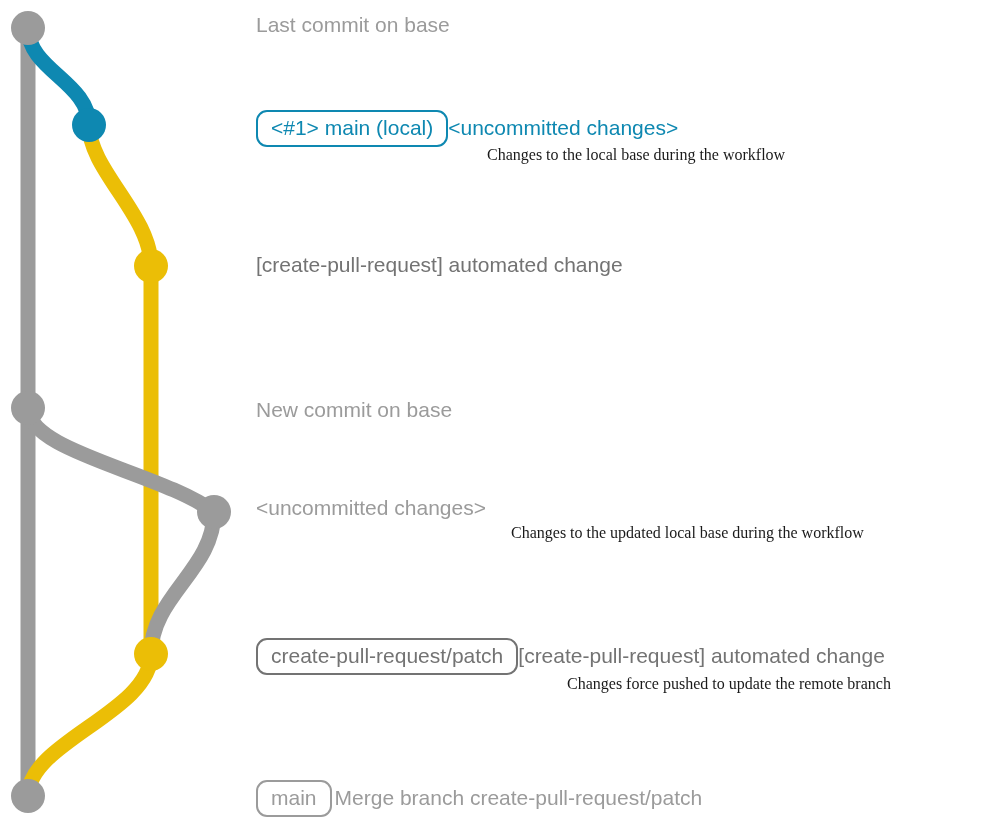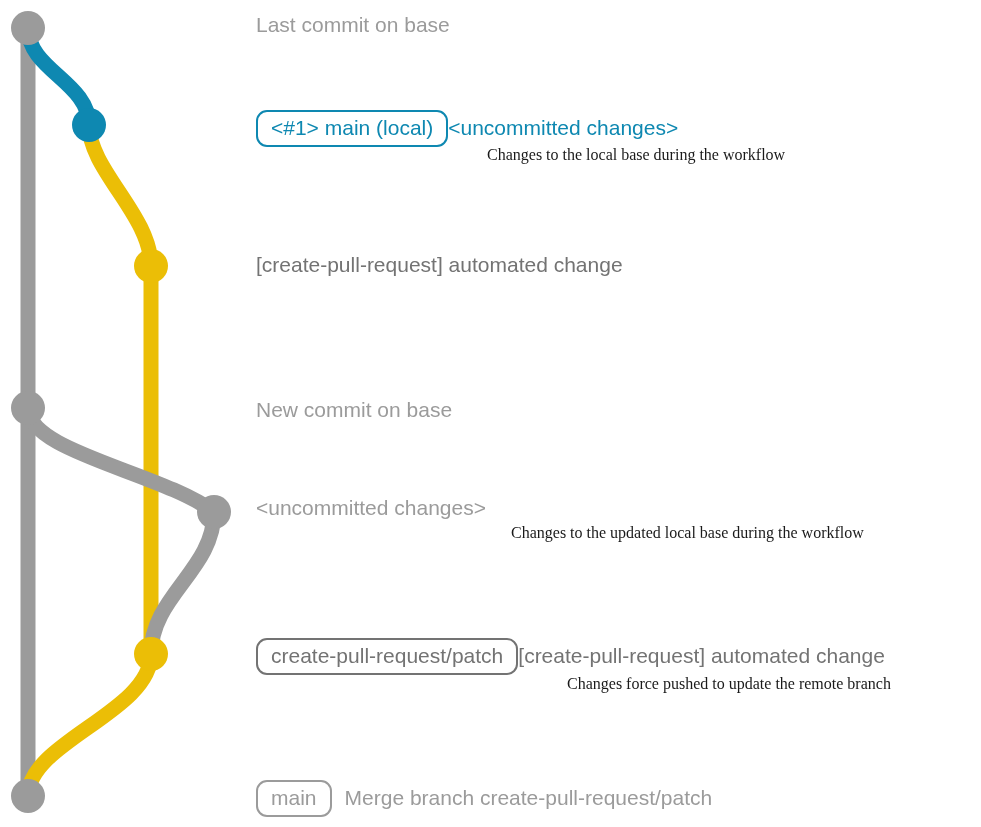--- a/index.html
+++ b/index.html
@@ -49,21 +49,21 @@
     white-space: nowrap;
   }
   .subtext {
     position: absolute;
     font-family: "Liberation Serif", serif;
     font-size: 16px;
     line-height: 1;
     color: #1a1a1a;
     white-space: nowrap;
   }
-  .gap-sm { margin-left: 13px; }
+  .gap-sm { margin-left: 3px; }
   .gap-md { }
 
   .c-blue   { color: #0e88b1; text-align: right; }
   .c-yellow { color: #737373; }
   .c-gray   { color: #9b9b9b; }
 </style>
 </head>
 <body>
 
 <div id="canvas">

